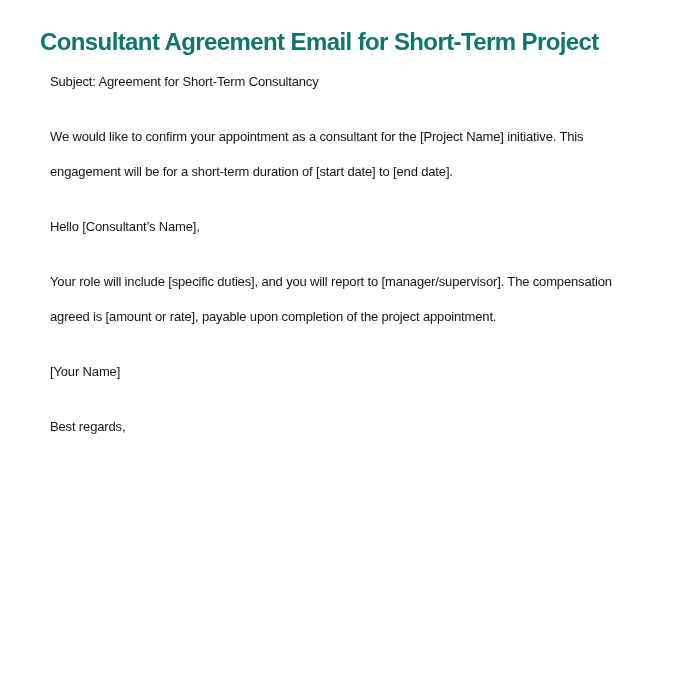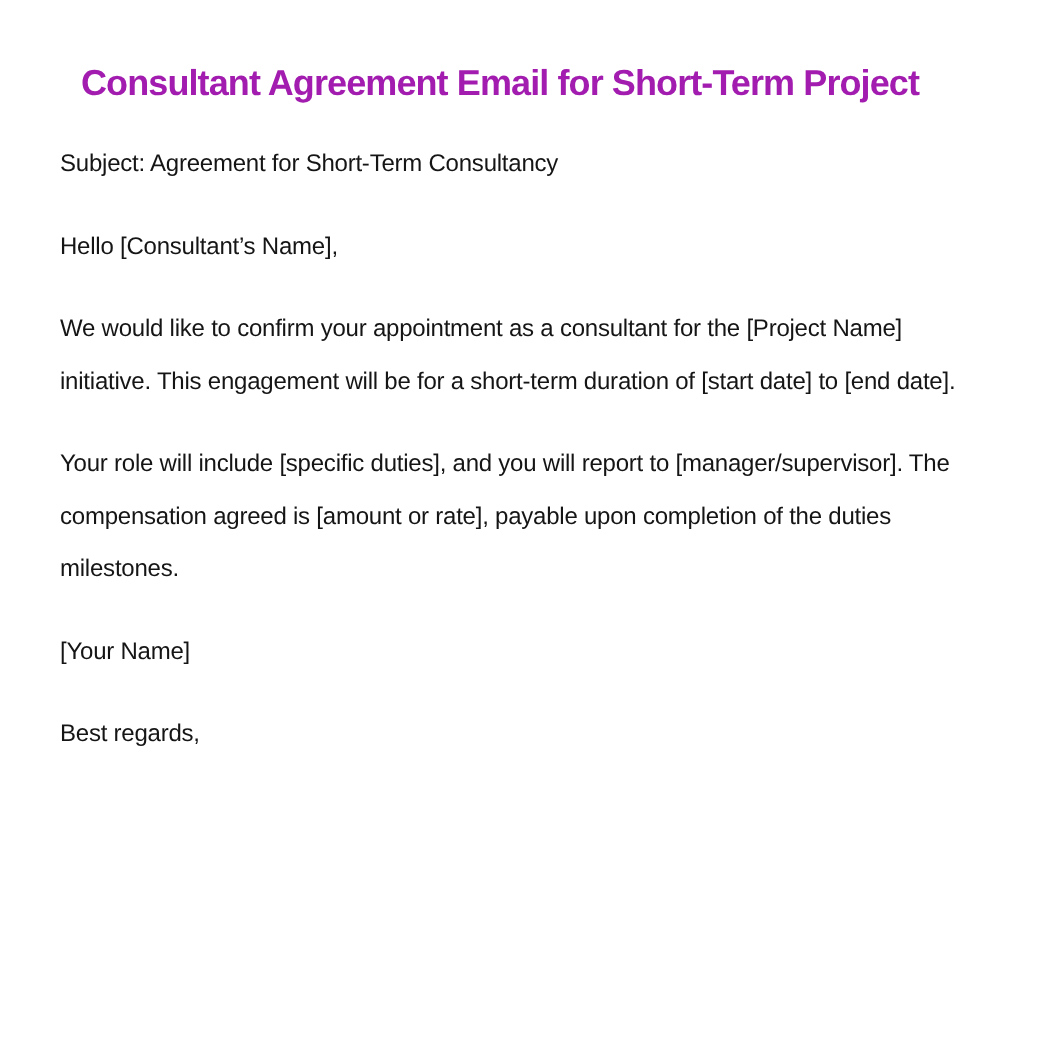--- a/index.html
+++ b/index.html
@@ -15,41 +15,41 @@
       font-family: "Liberation Sans", sans-serif;
       color: #111111;
     }
     .doc {
       position: absolute;
       left: 40px;
       top: 20px;
       width: 620px;
     }
     .title {
-      margin: 14px;
+      margin: 0;
       font-size: 24px;
       font-weight: bold;
       line-height: 44px;
       letter-spacing: -0.6px;
-      color: #a21caf;
+      color: #0f766e;
     }
     .p {
-      margin: 0;
-      font-size: 16px;
+      margin: 10px;
+      font-size: 13px;
       line-height: 35px;
       letter-spacing: -0.15px;
       color: #151515;
     }
     .subject { margin-top: 0px; }
     .gap { margin-top: 20px; }
   </style>
 </head>
 <body>
 
 <div class="doc">
   <h1 class="title">Consultant Agreement Email for Short-Term Project</h1>
   <p class="p subject">Subject: Agreement for Short-Term Consultancy</p>
+  <p class="p gap">We would like to confirm your appointment as a consultant for the [Project Name] initiative. This engagement will be for a short-term duration of [start date] to [end date].</p>
   <p class="p gap">Hello [Consultant’s Name],</p>
-  <p class="p gap">We would like to confirm your appointment as a consultant for the [Project Name] initiative. This engagement will be for a short-term duration of [start date] to [end date].</p>
-  <p class="p gap">Your role will include [specific duties], and you will report to [manager/supervisor]. The compensation agreed is [amount or rate], payable upon completion of the duties milestones.</p>
+  <p class="p gap">Your role will include [specific duties], and you will report to [manager/supervisor]. The compensation agreed is [amount or rate], payable upon completion of the project appointment.</p>
   <p class="p gap">[Your Name]</p>
   <p class="p gap">Best regards,</p>
 </div>
 
 </body></html>

